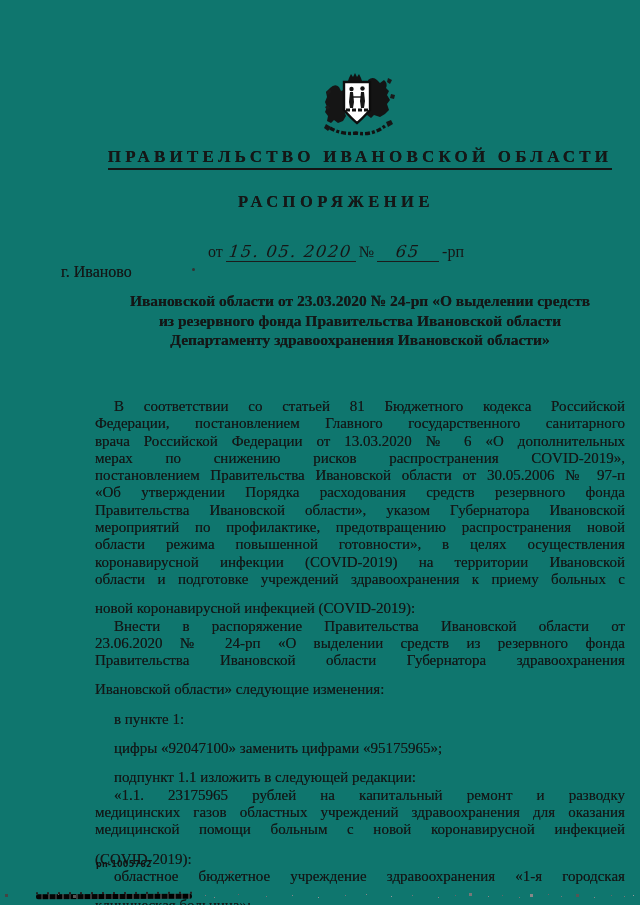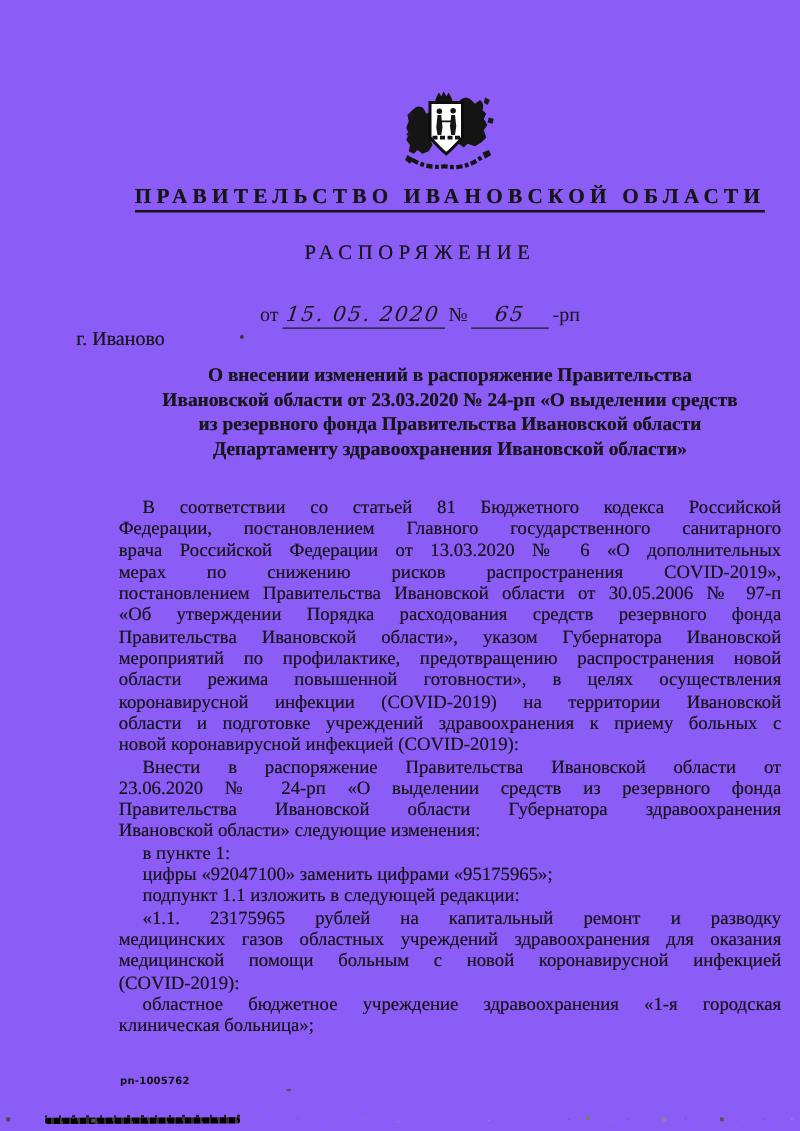--- a/index.html
+++ b/index.html
@@ -1,20 +1,20 @@
 <!DOCTYPE html>
 <html lang="ru"><head>
 <meta charset="utf-8">
 <style>
   html,body{margin:0;padding:0;}
   body{background:#ffffff;}
   .page{
     position:relative;
     width:640px;height:905px;
-    background:#8b5cf6;
+    background:#0f766e;
     overflow:hidden;
     font-family:"Liberation Serif","DejaVu Serif",serif;
     color:#161616;
   }
   
   .col{position:absolute;left:95px;width:530px;}
 
   
   .emblem{position:absolute;left:318px;top:72px;width:78px;height:70px;}
 
@@ -22,21 +22,21 @@
   .org-name-wrap{top:147px;text-align:center;}
   .org-name{
     display:inline-block;
     font-weight:bold;font-size:17px;letter-spacing:4.2px;
     padding-bottom:1px;border-bottom:2.2px solid #151515;
     text-shadow:0 0 .5px rgba(0,0,0,.65);
     white-space:nowrap;
   }
   .doc-type-wrap{top:192px;text-align:center;transform:translateX(-24px);}
   .doc-type{
-    display:inline-block;font-weight:normal;font-size:16.5px;letter-spacing:4.5px;
+    display:inline-block;font-weight:bold;font-size:16.5px;letter-spacing:4.5px;
     text-shadow:0 0 .5px rgba(0,0,0,.6);white-space:nowrap;
   }
 
   
   .date-row{
     top:242px;display:flex;justify-content:center;align-items:flex-end;
     transform:translateX(-24px);
     font-size:16px;
   }
   .date-row .plain{padding:0 3px 1px 3px;}
@@ -63,21 +63,21 @@
   }
 
   
   .doc-body{top:398px;font-size:15px;}
   .bline{
     line-height:17.3px;white-space:nowrap;
     text-align:justify;text-align-last:justify;
     text-shadow:0 0 .45px rgba(0,0,0,.55);
   }
   .bline.first{padding-left:19px;}
-  .bline.last{text-align-last:left;}
+  .bline.last{text-align-last:left;margin-top:12px;}
 
   
   .footer-code{
     position:absolute;left:96px;top:860px;
     font-family:"DejaVu Sans","Liberation Sans",sans-serif;
     font-weight:bold;font-size:8px;letter-spacing:.2px;color:#111;
   }
 
   
   .artifact{position:absolute;pointer-events:none;}
@@ -149,21 +149,20 @@
     <span class="plain">№</span>
     <span class="fill-line num-cell"><span class="hand">65</span></span>
     <span class="plain">-рп</span>
   </div>
 
   <div class="col city-wrap">
     <span class="city">г. Иваново</span>
   </div>
 
   <div class="col title-block">
-      <div class="tline">О внесении изменений в распоряжение Правительства</div>
       <div class="tline">Ивановской области от 23.03.2020 № 24-рп «О выделении средств</div>
       <div class="tline">из резервного фонда Правительства Ивановской области</div>
       <div class="tline">Департаменту здравоохранения Ивановской области»</div>
     </div>
 
   <div class="col doc-body">
       <div>
         <div class="bline first">В соответствии со статьей 81 Бюджетного кодекса Российской</div>
         <div class="bline">Федерации, постановлением Главного государственного санитарного</div>
         <div class="bline">врача Российской Федерации от 13.03.2020 № 6 «О дополнительных</div>

